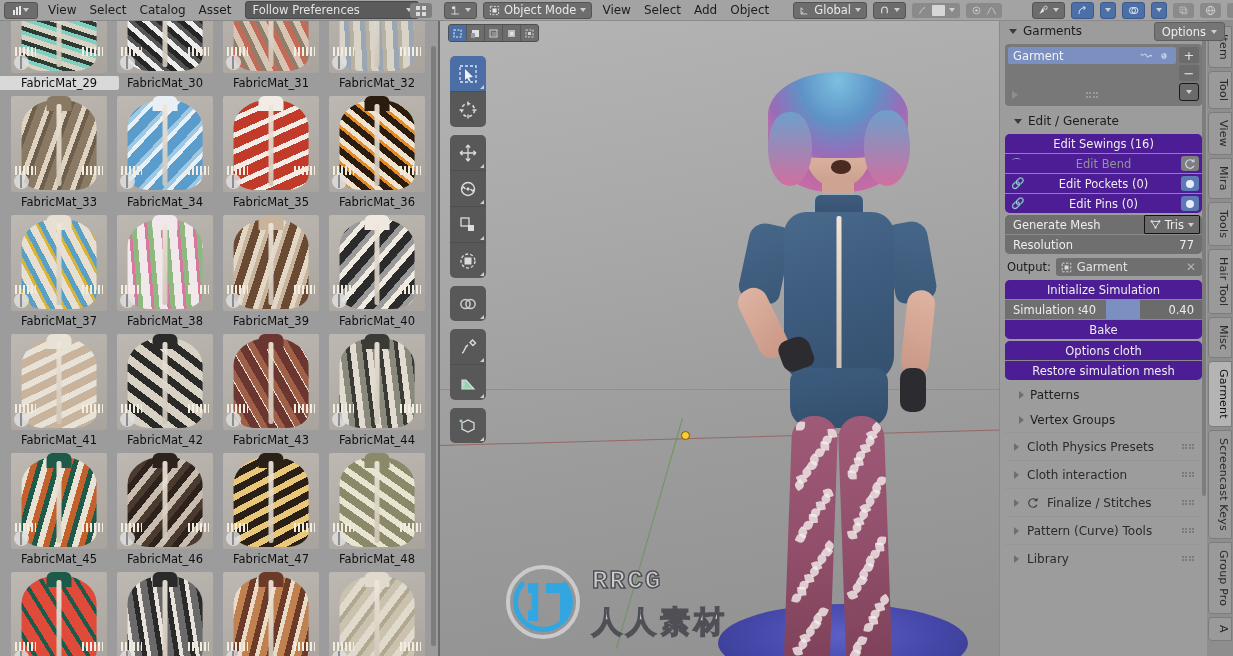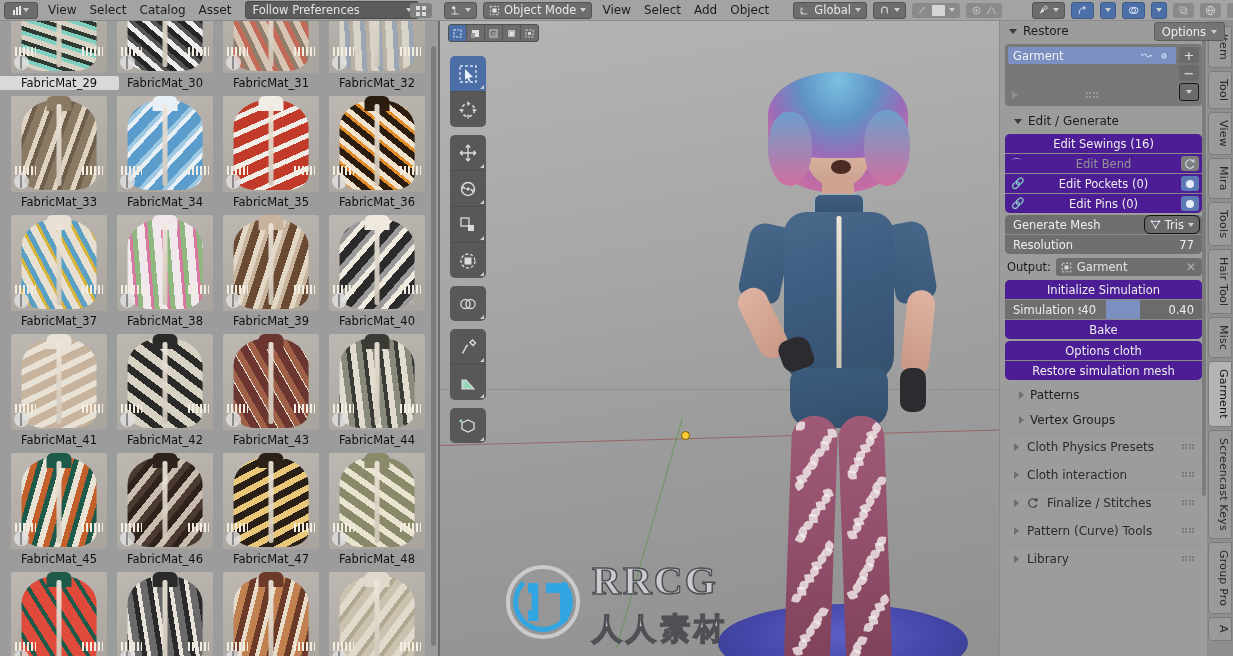--- a/index.html
+++ b/index.html
@@ -104,21 +104,21 @@
   
   .watermark{position:absolute;left:62px;bottom:8px;width:260px;height:92px;display:flex;align-items:center;gap:8px;opacity:.92;}
   .wm-logo{width:82px;height:82px;position:relative;}
   .wm-ring{position:absolute;inset:4px;border-radius:50%;border:4px solid #cfcfd2;}
   .wm-ring2{position:absolute;inset:11px;border-radius:50%;border:5px solid #2aa8e8;border-top-color:transparent;}
   .wm-mark{position:absolute;left:26px;top:22px;width:30px;height:38px;background:#2aa8e8;
     clip-path:polygon(0 0,34% 0,34% 100%,0 100%,0 72%,12% 72%,12% 26%,0 26%);}
   .wm-mark2{position:absolute;left:44px;top:22px;width:22px;height:38px;background:#2aa8e8;
     clip-path:polygon(0 0,100% 0,100% 100%,64% 100%,64% 26%,0 26%);}
   .wm-text{display:flex;flex-direction:column;line-height:1;}
-  .wm-en{font-size:40px;font-weight:bold;color:#cfcfd4;letter-spacing:2px;-webkit-text-stroke:1.5px #4a4a50;font-family:Liberation Serif, serif;}
+  .wm-en{font-size:26px;font-weight:bold;color:#cfcfd4;letter-spacing:2px;-webkit-text-stroke:1.5px #4a4a50;font-family:Liberation Mono, monospace;}
   .wm-cn{font-size:30px;font-weight:bold;color:#cfcfd4;letter-spacing:4px;-webkit-text-stroke:1.5px #4a4a50;margin-top:13px;}
 
   
   .toolbar{position:absolute;left:10px;top:36px;width:36px;display:flex;flex-direction:column;gap:2px;z-index:12;}
   .tgroup{display:flex;flex-direction:column;border-radius:5px;overflow:hidden;margin-bottom:6px;}
   .tbtn{width:36px;height:35px;background:#585858;display:flex;align-items:center;justify-content:center;position:relative;border-bottom:1px solid #4e4e4e;}
   .tbtn:last-child{border-bottom:none;}
   .tbtn.on{background:#4a6ea5;}
   .tbtn .corner{position:absolute;right:2px;bottom:2px;width:0;height:0;border-left:4px solid transparent;border-bottom:4px solid #cfcfcf;}
 
@@ -147,21 +147,21 @@
   .row-btn{height:19px;background:#4c1d95;display:flex;align-items:center;justify-content:center;color:#ededed;font-size:11.5px;border-bottom:1px solid #8a8a8a;position:relative;}
   .row-btn:last-child{border-bottom:none;}
   .row-btn.disabled{color:#949494;}
   .row-btn .lico{position:absolute;left:6px;color:#b8c4e0;font-size:11px;}
   .row-btn .rico{position:absolute;right:3px;top:2px;width:18px;height:15px;border-radius:3px;background:#7e7e7e;display:flex;align-items:center;justify-content:center;}
   .row-btn .rdot{position:absolute;right:3px;top:2px;width:18px;height:15px;border-radius:3px;background:#5d7ab4;display:flex;align-items:center;justify-content:center;}
   .rdot span{width:8px;height:8px;border-radius:50%;background:#e7ecf8;display:block;}
   .prop-row{height:19px;background:#6f6f6f;display:flex;align-items:center;justify-content:space-between;padding:0 8px;color:#ededed;font-size:11.5px;border-bottom:1px solid #8a8a8a;}
   .prop-row:last-child{border-bottom:none;}
   .gm-row{height:19px;background:#6f6f6f;display:flex;align-items:center;justify-content:space-between;padding:0 2px 0 8px;border-bottom:1px solid #8a8a8a;}
-  .gm-enum{height:17px;background:#6a6a6a;border:1px solid #141414;border-radius:6px;display:flex;align-items:center;gap:4px;padding:0 5px;color:#ededed;font-size:11.5px;}
+  .gm-enum{height:17px;background:#6a6a6a;border:1px solid #141414;border-radius:1px;display:flex;align-items:center;gap:4px;padding:0 5px;color:#ededed;font-size:11.5px;}
   .sim-row{height:19px;background:#6f6f6f;display:flex;align-items:center;color:#ededed;font-size:11.5px;border-bottom:1px solid #8a8a8a;}
   .sim-row .lbl{padding-left:8px;flex:1;white-space:nowrap;overflow:hidden;}
   .sim-row .v1{padding-right:10px;}
   .sim-slider{width:88px;height:19px;background:#6b6b6b;position:relative;display:flex;align-items:center;justify-content:flex-end;padding-right:8px;}
   .sim-slider .fill{position:absolute;left:0;top:0;bottom:0;width:34px;background:#7b8fc0;}
   .sim-slider span{position:relative;z-index:2;}
   .output-row{display:flex;align-items:center;gap:5px;height:20px;margin:3px 0;font-size:11.5px;color:#1c1c1c;padding-left:2px;}
   .out-field{flex:1;height:18px;background:#6f6f6f;border-radius:3px;display:flex;align-items:center;gap:5px;padding:0 5px;color:#e4e4e4;position:relative;}
   .out-field .x{position:absolute;right:6px;color:#b3b3b3;font-size:12px;}
   .collapsed-row{display:flex;align-items:center;gap:8px;height:27px;color:#2b2b2b;font-size:12px;padding-left:9px;position:relative;border-top:1px solid rgba(140,140,140,.35);}
@@ -812,21 +812,21 @@
             </div>
           </div>
         </div>
     </div>
 
     <div class="npanel">
       <div class="np-inner">
 
         <div class="panel-head">
           <span class="tri"></span>
-          <span>Restore</span>
+          <span>Garments</span>
           <span class="grip">
               <i></i>
               <i></i>
               <i></i>
               <i></i>
               <i></i>
               <i></i>
               <i></i>
               <i></i>
             </span>

